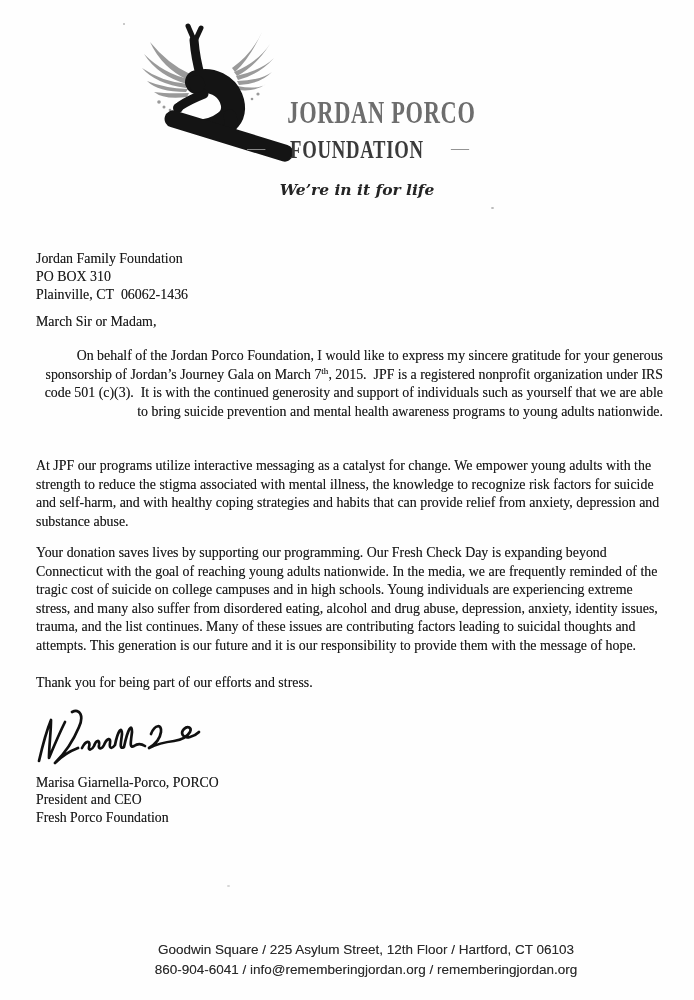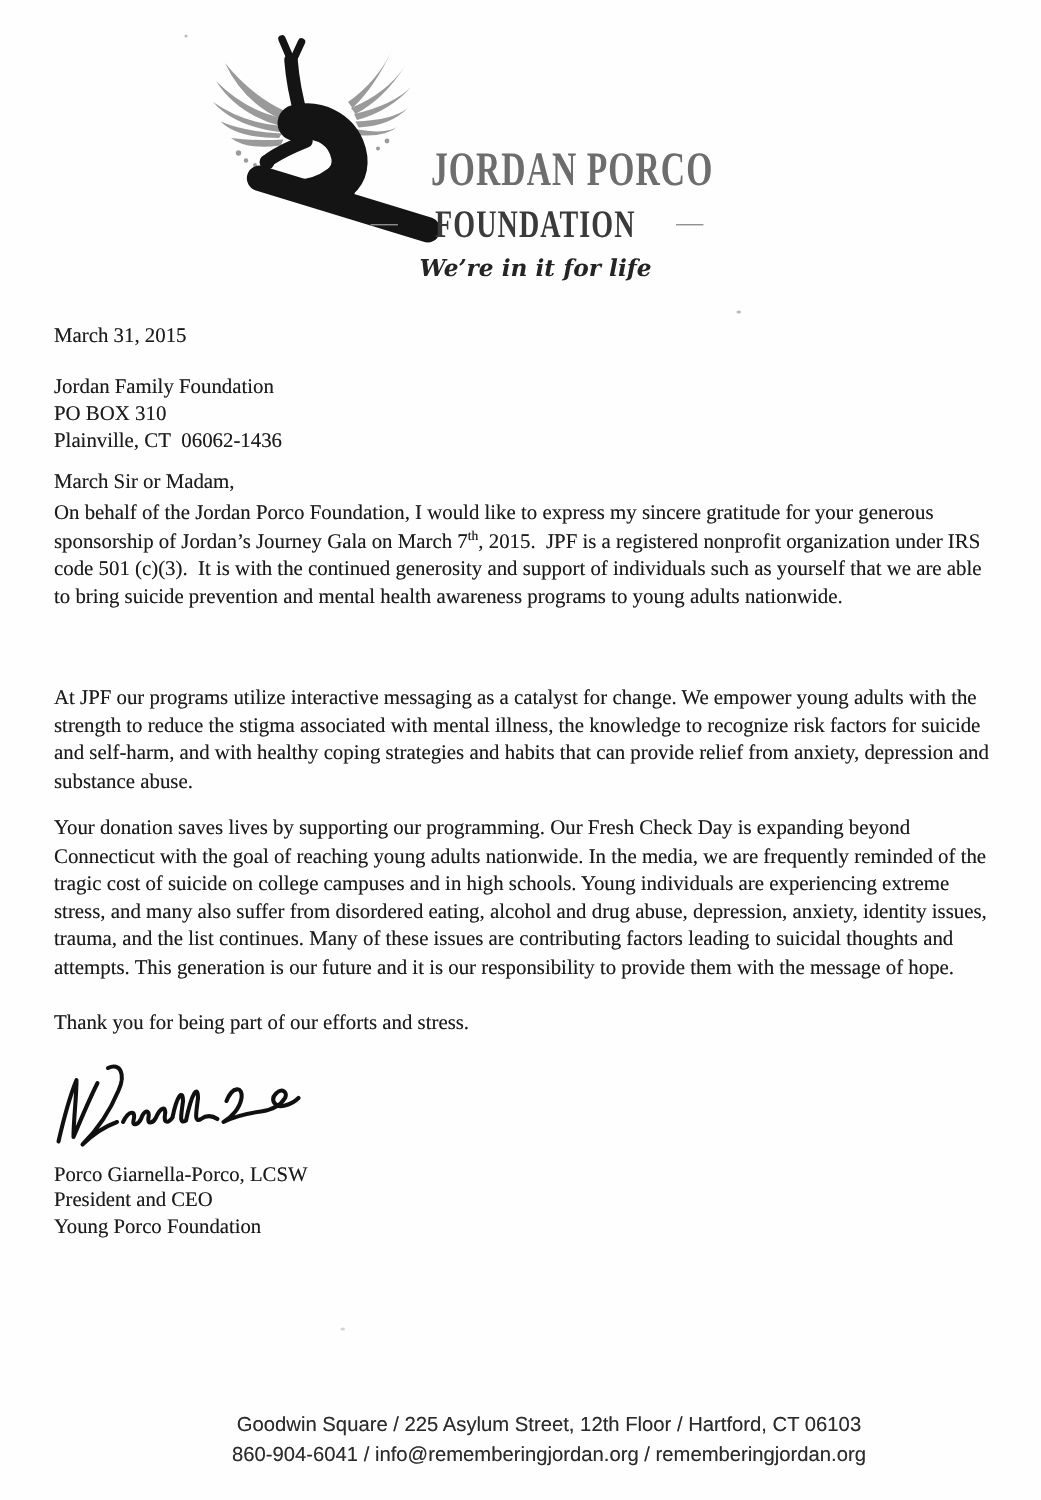--- a/index.html
+++ b/index.html
@@ -25,31 +25,31 @@
   .brand-line2-row { margin-top: 9px; white-space: nowrap; line-height: 1; }
   .brand-dash { color: #8f8f8f; font-size: 18px; vertical-align: 4px; letter-spacing: -2px; }
   .brand-line2 {
     display: inline-block;
     font-size: 26px; font-weight: bold; color: #3a3a3a;
     letter-spacing: 1px; white-space: nowrap;
     transform: scaleX(0.72); transform-origin: 50% 50%;
     line-height: 1; margin: 0 1px;
   }
   .tagline {
-    margin-top: 6px;
+    margin-top: 17px;
     font-family: "DejaVu Serif", serif;
     font-style: italic; font-weight: bold;
     font-size: 15.5px; color: #242424;
   }
   
   .block { position: absolute; left: 36px; width: 627px; font-size: 13.9px; line-height: 18.6px; text-shadow: 0 0 0.3px rgba(0,0,0,0.45); }
   .date-line        { top: 216px; }
   .recipient        { top: 250px; line-height: 18.2px; }
   .salutation       { top: 313px; }
-  .para1            { top: 334px; }
+  .para1            { top: 347px; text-align: right; }
   .para2            { top: 457px; }
   .para3            { top: 544px; }
   .closing          { top: 674px; }
   sup { font-size: 9px; line-height: 0; vertical-align: 5px; }
   
   .signature-art { position: absolute; left: 34px; top: 706px; width: 172px; height: 66px; }
   .sig-block { top: 774px; line-height: 17.4px; font-size: 13.8px; }
   
   .footer {
     position: absolute; left: 0; top: 940px; width: 694px;
@@ -110,21 +110,20 @@
   </svg>
 
   <div class="brand">
     <span class="brand-line1">JORDAN PORCO</span>
     <div class="brand-line2-row">
       <span class="brand-dash">—</span><span class="brand-line2">FOUNDATION</span><span class="brand-dash">—</span>
     </div>
     <div class="tagline">We’re in it for life</div>
   </div>
 
-  <div class="block date-line">March 31, 2015</div>
 
   <div class="block recipient">
     <div>Jordan Family Foundation</div>
     <div>PO BOX 310</div>
     <div>Plainville, CT&nbsp; 06062-1436</div>
   </div>
 
   <div class="block salutation">March Sir or Madam,</div>
 
   <div class="block para1"><span>On behalf of the Jordan Porco Foundation, I would like to express my sincere gratitude for your generous sponsorship of Jordan’s Journey Gala on March 7</span><sup>th</sup><span>, 2015.&nbsp; JPF is a registered nonprofit organization under IRS code 501 (c)(3).&nbsp; It is with the continued generosity and support of individuals such as yourself that we are able to bring suicide prevention and mental health awareness programs to young adults nationwide.</span></div>
@@ -138,23 +137,23 @@
   <svg class="signature-art" viewBox="0 0 172 66" aria-hidden="true">
     <g stroke="#101010" stroke-width="2.7" fill="none" stroke-linecap="round" stroke-linejoin="round">
       <path d="M5,55 C8,42 12,26 17,14 C17,26 15,40 15,52 C20,40 26,26 31,16"></path>
       <path d="M38,6 C46,2 50,10 45,21 C40,33 31,47 21,57 C28,50 36,45 44,42"></path>
       <path d="M48,42 C52,34 57,34 55,41 C54,45 58,44 60,40 C62,34 66,33 65,39 C64,44 68,43 70,39 C73,32 77,31 76,37 C75,43 78,43 81,39 C84,24 88,20 88,28 C87,37 85,44 90,41 C94,22 98,17 98,26 C97,35 95,43 100,40 C104,37 108,38 111,40"></path>
       <path d="M117,28 C121,18 128,18 127,26 C126,33 120,39 115,42 C123,38 132,36 140,35 C147,34 153,31 156,26 C158,22 154,19 150,23 C146,27 149,33 156,31 C160,30 163,28 165,26"></path>
     </g>
   </svg>
 
   <div class="block sig-block">
-    <div>Porco Giarnella-Porco, LCSW</div>
+    <div>Marisa Giarnella-Porco, PORCO</div>
     <div>President and CEO</div>
-    <div>Young Porco Foundation</div>
+    <div>Fresh Porco Foundation</div>
   </div>
 
   <div class="footer">
     <div>Goodwin Square / 225 Asylum Street, 12th Floor / Hartford, CT 06103</div>
     <div>860-904-6041 / info@rememberingjordan.org / rememberingjordan.org</div>
   </div>
 
   <div class="speck s1"></div>
   <div class="speck s2"></div>
   <div class="speck s3"></div>

